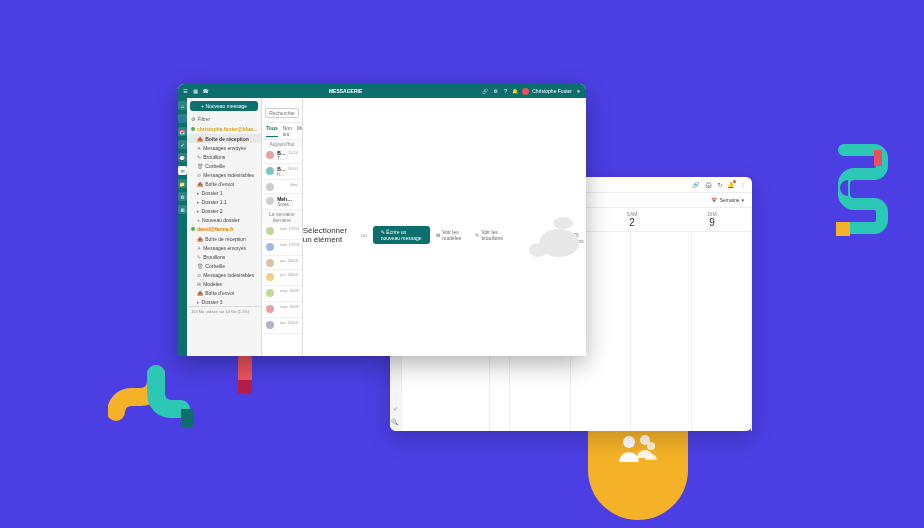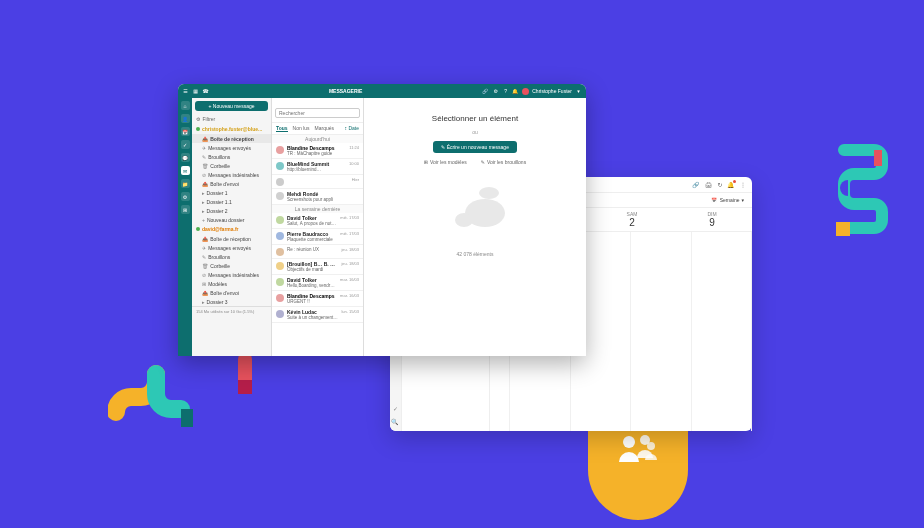--- a/index.html
+++ b/index.html
@@ -33,21 +33,21 @@
 .filter-tab{cursor:pointer}
 .filter-tab.active{color:#0d6e6e;font-weight:600;border-bottom:1px solid #0d6e6e}
 .date-sep{font-size:5px;text-align:center;padding:1px;color:#888;background:#fafafa}
 .msg-item{padding:2px 4px;border-bottom:1px solid #f0f0f0;display:flex;gap:3px}
 .avatar{width:8px;height:8px;border-radius:50%;background:#ccc;flex-shrink:0;margin-top:1px}
 .msg-content{flex:1;min-width:0}
 .msg-sender{font-size:5px;font-weight:600;color:#222;white-space:nowrap;overflow:hidden;text-overflow:ellipsis}
 .msg-subject{font-size:4.5px;color:#666;white-space:nowrap;overflow:hidden;text-overflow:ellipsis}
 .msg-meta{font-size:4px;color:#999;text-align:right;white-space:nowrap}
 .msg-item.unread .msg-sender{color:#000}
-.preview-panel{flex:1;display:flex;flex-direction:column;align-items:center;padding-top:16px;gap:6px;background:#fff}
+.preview-panel{flex:1;display:flex;flex-direction:row;align-items:center;padding-top:16px;gap:6px;background:#fff}
 .preview-title{font-size:8px;color:#333;font-weight:500}
 .preview-or{font-size:5px;color:#999}
 .preview-btn{padding:3px 8px;background:#0d6e6e;color:#fff;font-size:5px;border-radius:3px}
 .preview-links{display:flex;gap:14px;font-size:5px;color:#666}
 .preview-link{display:flex;align-items:center;gap:2px}
 .blob-art{position:relative;width:80px;height:60px;margin-top:8px}
 .blob1{position:absolute;width:40px;height:28px;background:#e8e8e8;border-radius:50%;left:30px;top:20px}
 .blob2{position:absolute;width:18px;height:14px;background:#e8e8e8;border-radius:50%;left:20px;top:34px}
 .blob3{position:absolute;width:20px;height:12px;background:#e8e8e8;border-radius:50%;left:44px;top:8px}
 .item-count{font-size:5px;color:#888;margin-top:6px}

